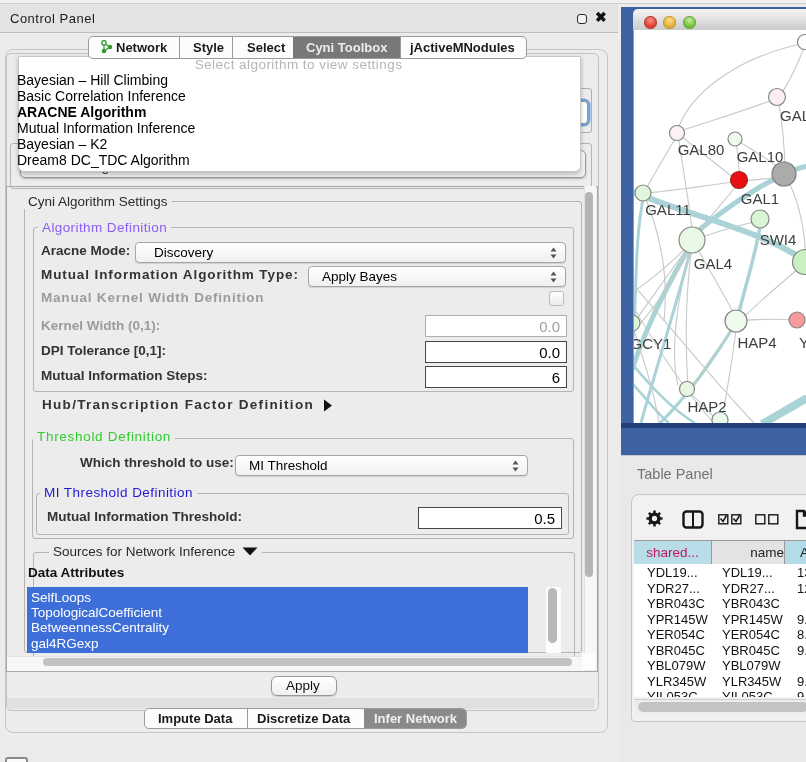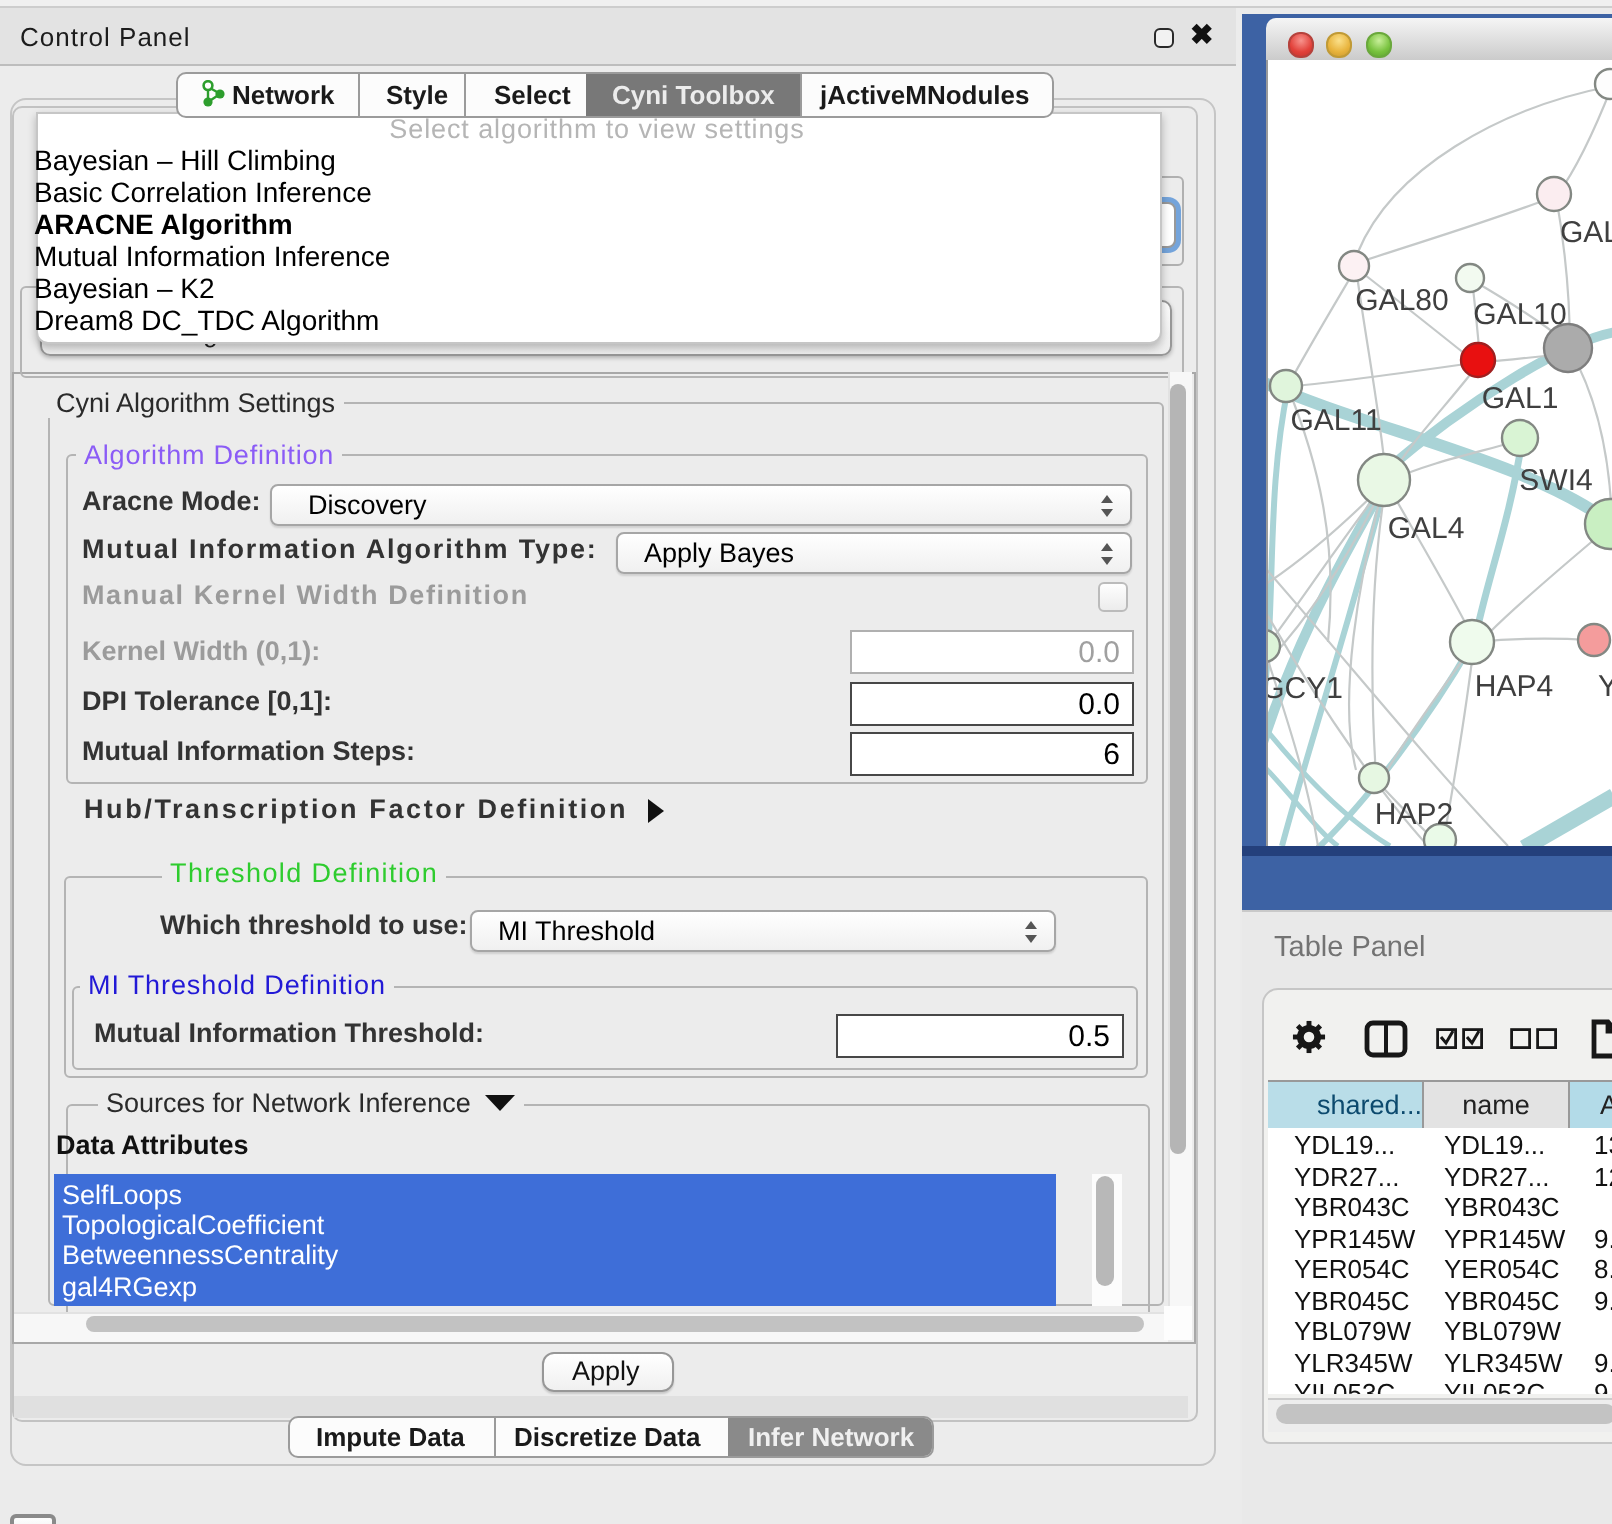--- a/index.html
+++ b/index.html
@@ -107,21 +107,21 @@
       <div class="lbl" style="left:34px;top:181px;">Mutual Information Steps:</div>
       <div class="field" style="left:418px;top:179px;width:140px;height:20px;">
         <div class="v">6</div>
       </div>
       <div class="lbl" style="left:35px;top:210px;letter-spacing:1.3px;">Hub/Transcription Factor Definition</div>
       <svg class="abs" style="left:316px;top:212px;" width="10" height="13" viewBox="0 0 10 13">
           <path d="M1 0.5 L9 6.5 L1 12.5 Z" fill="#111"></path>
         </svg>
 
       <div class="group" style="left:25px;top:251px;width:540px;height:99px;">
-        <div class="gtitle" style="top:-10px;left:0px;color:#2ecc2e;letter-spacing:0.7px;margin-left:48px;">Threshold Definition</div>
+        <div class="gtitle" style="top:-10px;left:0px;color:#2ecc2e;letter-spacing:0.7px;">Threshold Definition</div>
       </div>
       <div class="lbl" style="left:73px;top:268px;">Which threshold to use:</div>
       <div class="combo" style="left:228px;top:268px;width:291px;">
         <div class="ct">MI Threshold</div>
         <svg class="arr" viewBox="0 0 7 14">
             <path d="M0.5 5.5 L3.5 1.5 L6.5 5.5 Z" fill="#555"></path>
             <path d="M0.5 8.5 L3.5 12.5 L6.5 8.5 Z" fill="#555"></path>
           </svg>
       </div>
 
@@ -298,22 +298,22 @@
       </svg>
       <svg class="abs" style="left:123px;top:19px;" width="24" height="11" viewBox="0 0 24 11">
         <rect x="0.8" y="0.8" width="9" height="9" fill="none" stroke="#171717" stroke-width="1.4"></rect>
         <rect x="13.8" y="0.8" width="9" height="9" fill="none" stroke="#171717" stroke-width="1.4"></rect>
       </svg>
       <svg class="abs" style="left:163px;top:14px;" width="14" height="21" viewBox="0 0 14 21">
         <path d="M2 2 L9 2 L13 6.5 L13 19 L2 19 Z M9 2 L9 6.5 L13 6.5" fill="none" stroke="#171717" stroke-width="2.4"></path>
       </svg>
 
       <div class="abs" style="left:2px;top:45px;width:174px;height:23px;border-top:1px solid #999;border-bottom:1px solid #999;overflow:hidden;">
-        <div class="abs" style="left:0;top:0;width:77px;height:23px;background:#b9dde8;border-right:1px solid #999;text-align:right;font-size:13.5px;color:#0c4a6e;line-height:23px;">shared...</div>
-        <div class="abs" style="left:78px;top:0;width:72px;height:23px;background:#e3e3e3;border-right:1px solid #999;text-align:center;font-size:13.5px;color:#222;line-height:23px;">name</div>
+        <div class="abs" style="left:0;top:0;width:77px;height:23px;background:#b9dde8;border-right:1px solid #999;text-align:center;font-size:13.5px;color:#be185d;line-height:23px;">shared...</div>
+        <div class="abs" style="left:78px;top:0;width:72px;height:23px;background:#e3e3e3;border-right:1px solid #999;text-align:right;font-size:13.5px;color:#222;line-height:23px;">name</div>
         <div class="abs" style="left:151px;top:0;width:23px;height:23px;background:#b3dbe8;font-size:13.5px;color:#222;line-height:23px;padding-left:15px;">A</div>
       </div>
 
       <div class="abs" style="left:2px;top:69px;width:174px;height:133px;background:#fff;overflow:hidden;font-size:13px;color:#111;">
         <div class="abs" style="left:13px;top:1px;line-height:15.5px;">YDL19...<br>YDR27...<br>YBR043C<br>YPR145W<br>YER054C<br>YBR045C<br>YBL079W<br>YLR345W<br>YIL053C</div>
         <div class="abs" style="left:88px;top:1px;line-height:15.5px;">YDL19...<br>YDR27...<br>YBR043C<br>YPR145W<br>YER054C<br>YBR045C<br>YBL079W<br>YLR345W<br>YIL053C</div>
         <div class="abs" style="left:163px;top:1px;line-height:15.5px;">13<br>12<br>&nbsp;<br>9.<br>8.<br>9.<br>&nbsp;<br>9.<br>9.</div>
       </div>
 
       <div class="abs" style="left:2px;top:204px;width:174px;height:16px;background:#ededed;border-top:1px solid #ccc;"></div>

